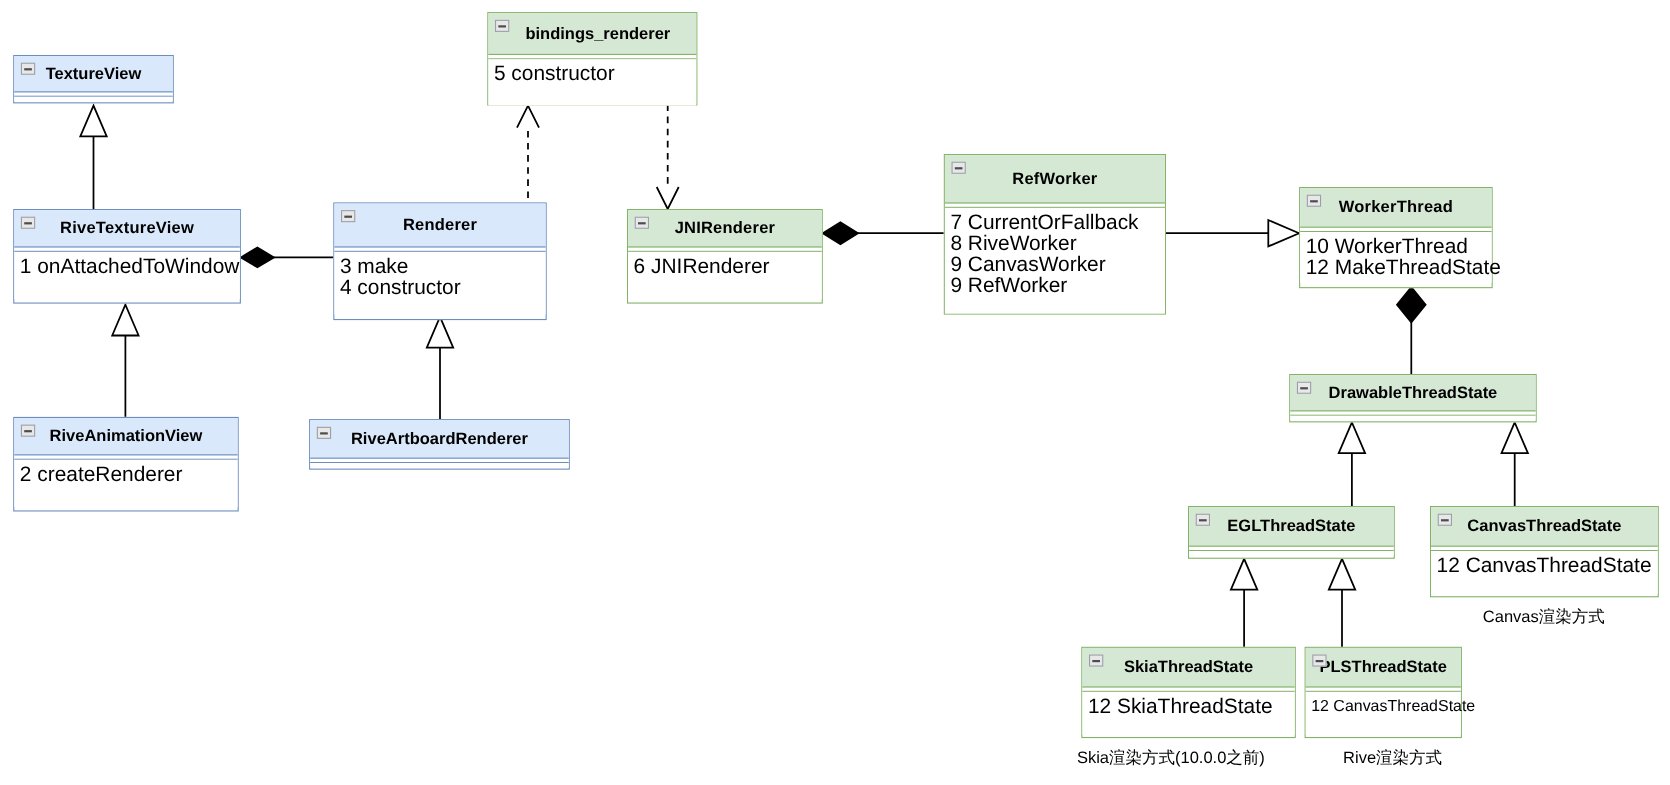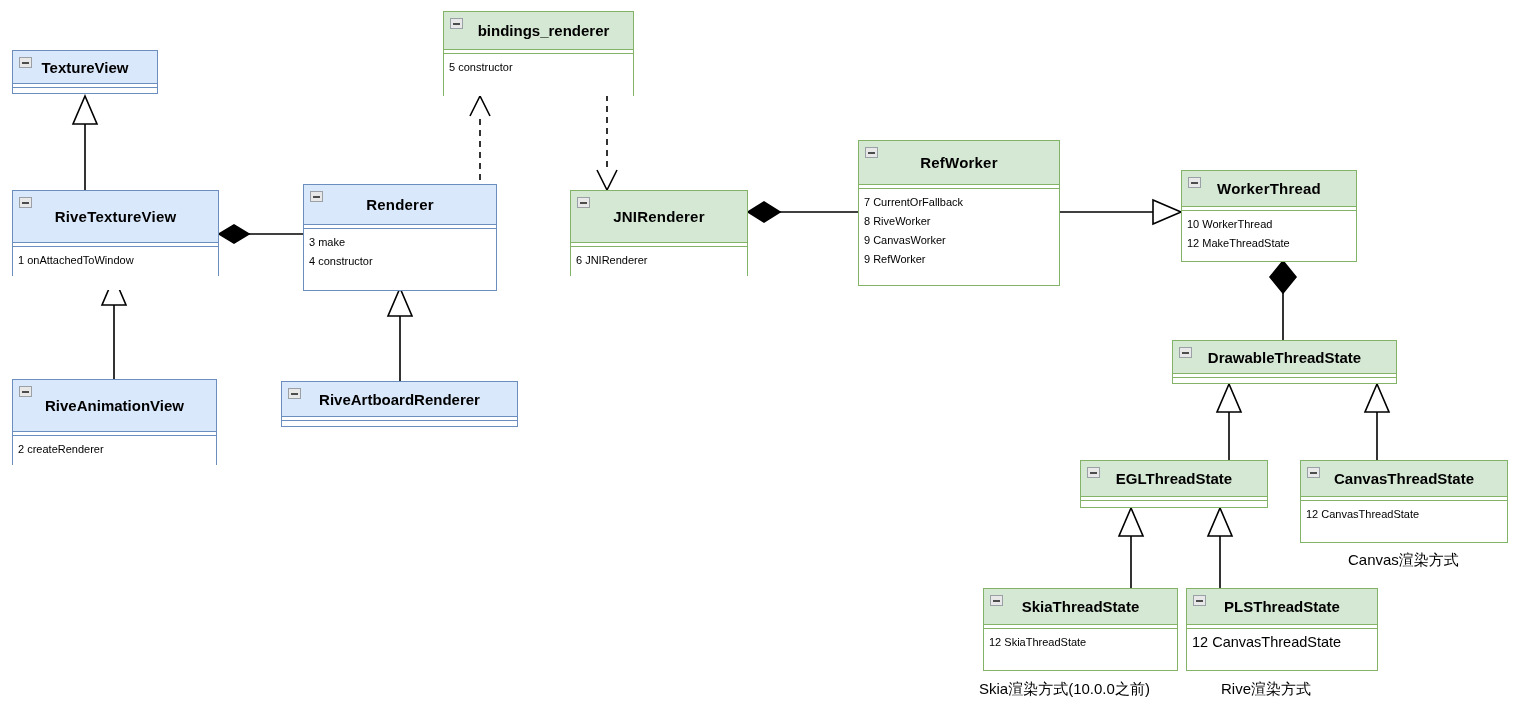--- a/index.html
+++ b/index.html
@@ -3,39 +3,39 @@
 <meta charset="utf-8">
 <style>
   html,body{margin:0;padding:0;background:#ffffff;}
   #canvas{position:relative;width:1518px;height:714px;background:#ffffff;
           font-family:"Liberation Sans","DejaVu Sans",sans-serif;overflow:hidden;}
 
   .uml{position:absolute;box-sizing:border-box;border:1px solid #6c8ebf;background:#ffffff;}
   .uml.green{border-color:#82b366;}
 
   .uml .hdr{position:relative;box-sizing:border-box;background:#dae8fc;
-            border-bottom:1px solid #6c8ebf;height:52px;
+            border-bottom:1px solid #6c8ebf;height:34px;
             display:flex;align-items:center;justify-content:center;}
   .uml.green .hdr{background:#d5e8d4;border-bottom-color:#82b366;}
 
   .uml .hdr .title{font-weight:bold;font-size:15px;color:#000;letter-spacing:.2px;
                    white-space:nowrap;padding:0 6px;}
   .uml .hdr .title.tight{letter-spacing:0;}
 
   .uml .minus{position:absolute;left:6px;top:6px;width:13px;height:11px;
               box-sizing:border-box;border:1px solid #9aa0a6;background:#e8e8e8;
               display:flex;align-items:center;justify-content:center;}
   .uml .minus i{display:block;width:7px;height:2px;background:#4d4d4d;}
 
   .uml .gap{height:4px;box-sizing:border-box;background:#ffffff;
             border-bottom:1px solid #6c8ebf;}
   .uml.green .gap{border-bottom-color:#82b366;}
 
   .uml .body{box-sizing:border-box;background:#ffffff;padding:4px 5px 3px 5px;}
-  .uml .body .row{font-size:11px;color:#000;line-height:19px;white-space:nowrap;}
+  .uml .body .row{font-size:19px;color:#000;line-height:19px;white-space:nowrap;}
   .uml .body.empty{padding:0;height:4px;}
 
   .note{position:absolute;font-size:15px;color:#000;white-space:nowrap;}
 
   svg.ov{position:absolute;left:0;top:0;width:1518px;height:714px;overflow:visible;}
 </style>
 </head>
 <body>
 
 <div id="canvas">
@@ -241,21 +241,21 @@
           <i></i>
         </span>
       <span class="title tight">SkiaThreadState</span>
     </div>
     <div class="gap"></div>
     <div class="body" style="height:39px;">
       <div class="row">12 SkiaThreadState</div>
     </div>
   </div>
 
-  <div class="uml green" style="left:1186px;top:588px;width:192px;height:83px;">
+  <div class="uml green" style="left:1186px;top:588px;width:143px;height:83px;">
     <div class="hdr" style="height:36px;">
       <span class="minus">
           <i></i>
         </span>
       <span class="title tight">PLSThreadState</span>
     </div>
     <div class="gap"></div>
     <div class="body" style="height:39px;">
       <div class="row" style="font-size:14.5px;">12 CanvasThreadState</div>
     </div>

